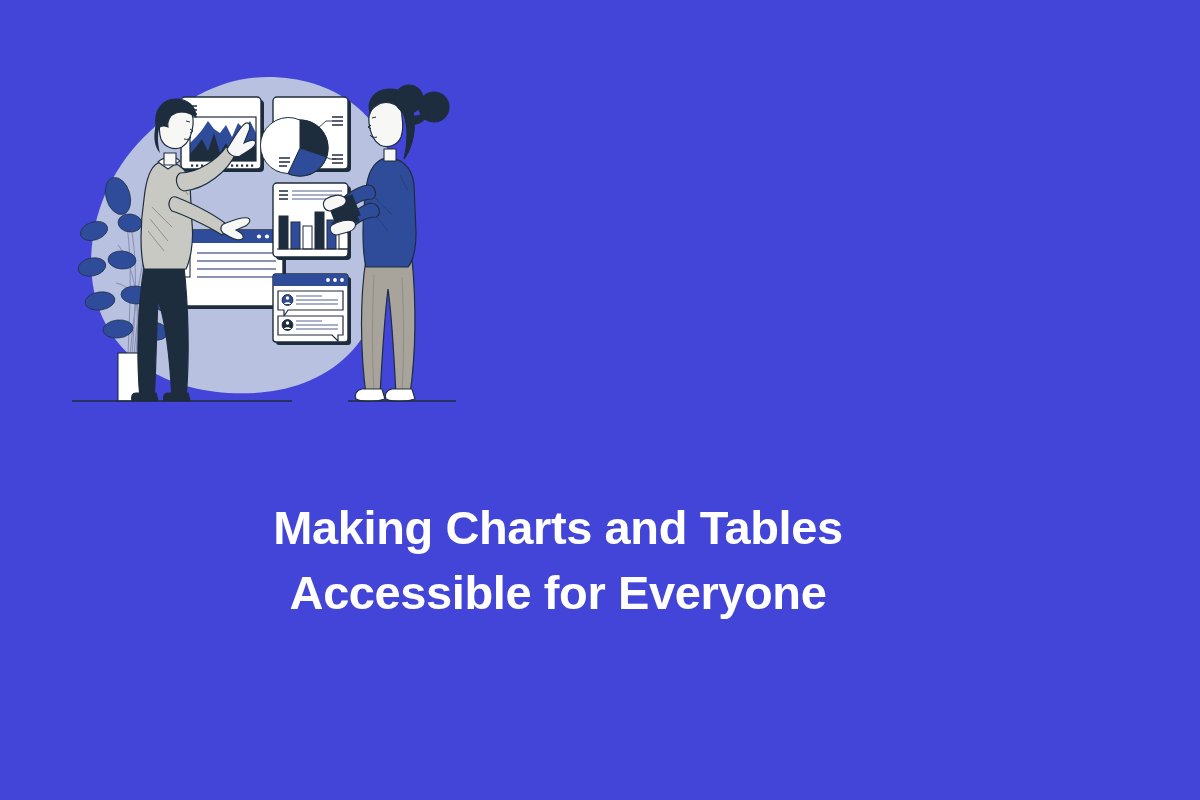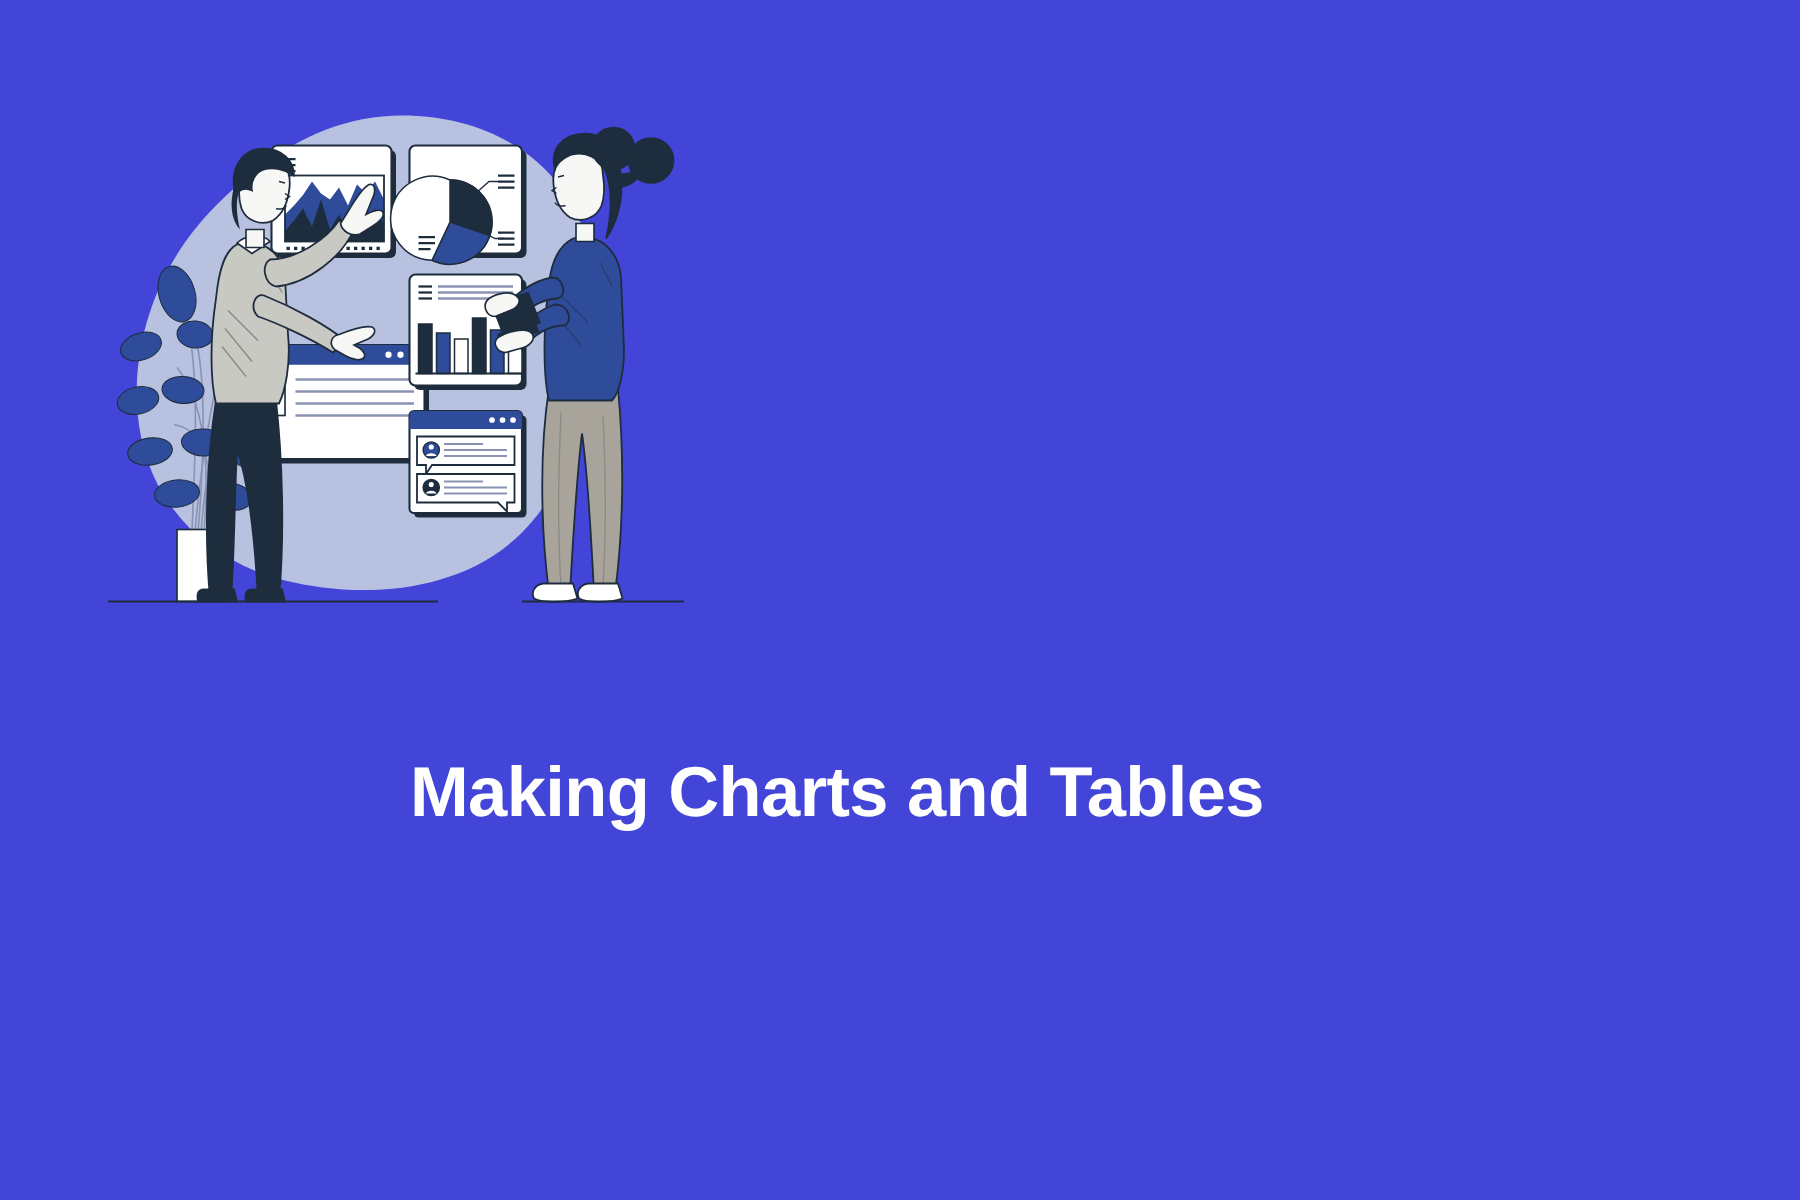--- a/index.html
+++ b/index.html
@@ -367,16 +367,17 @@
       <g stroke="#1E2D3D" stroke-width="1.3">
         <line x1="12" y1="346" x2="232" y2="346"></line>
         <line x1="288" y1="346" x2="396" y2="346"></line>
       </g>
     </svg>
   </div>
 
   <div id="title-block">
     <h1 class="headline">
       <span class="hl-line">Making Charts and Tables</span>
+      <span class="hl-line">Accessible for Everyone</span>
     </h1>
   </div>
 
 </div>
 
 </body></html>

